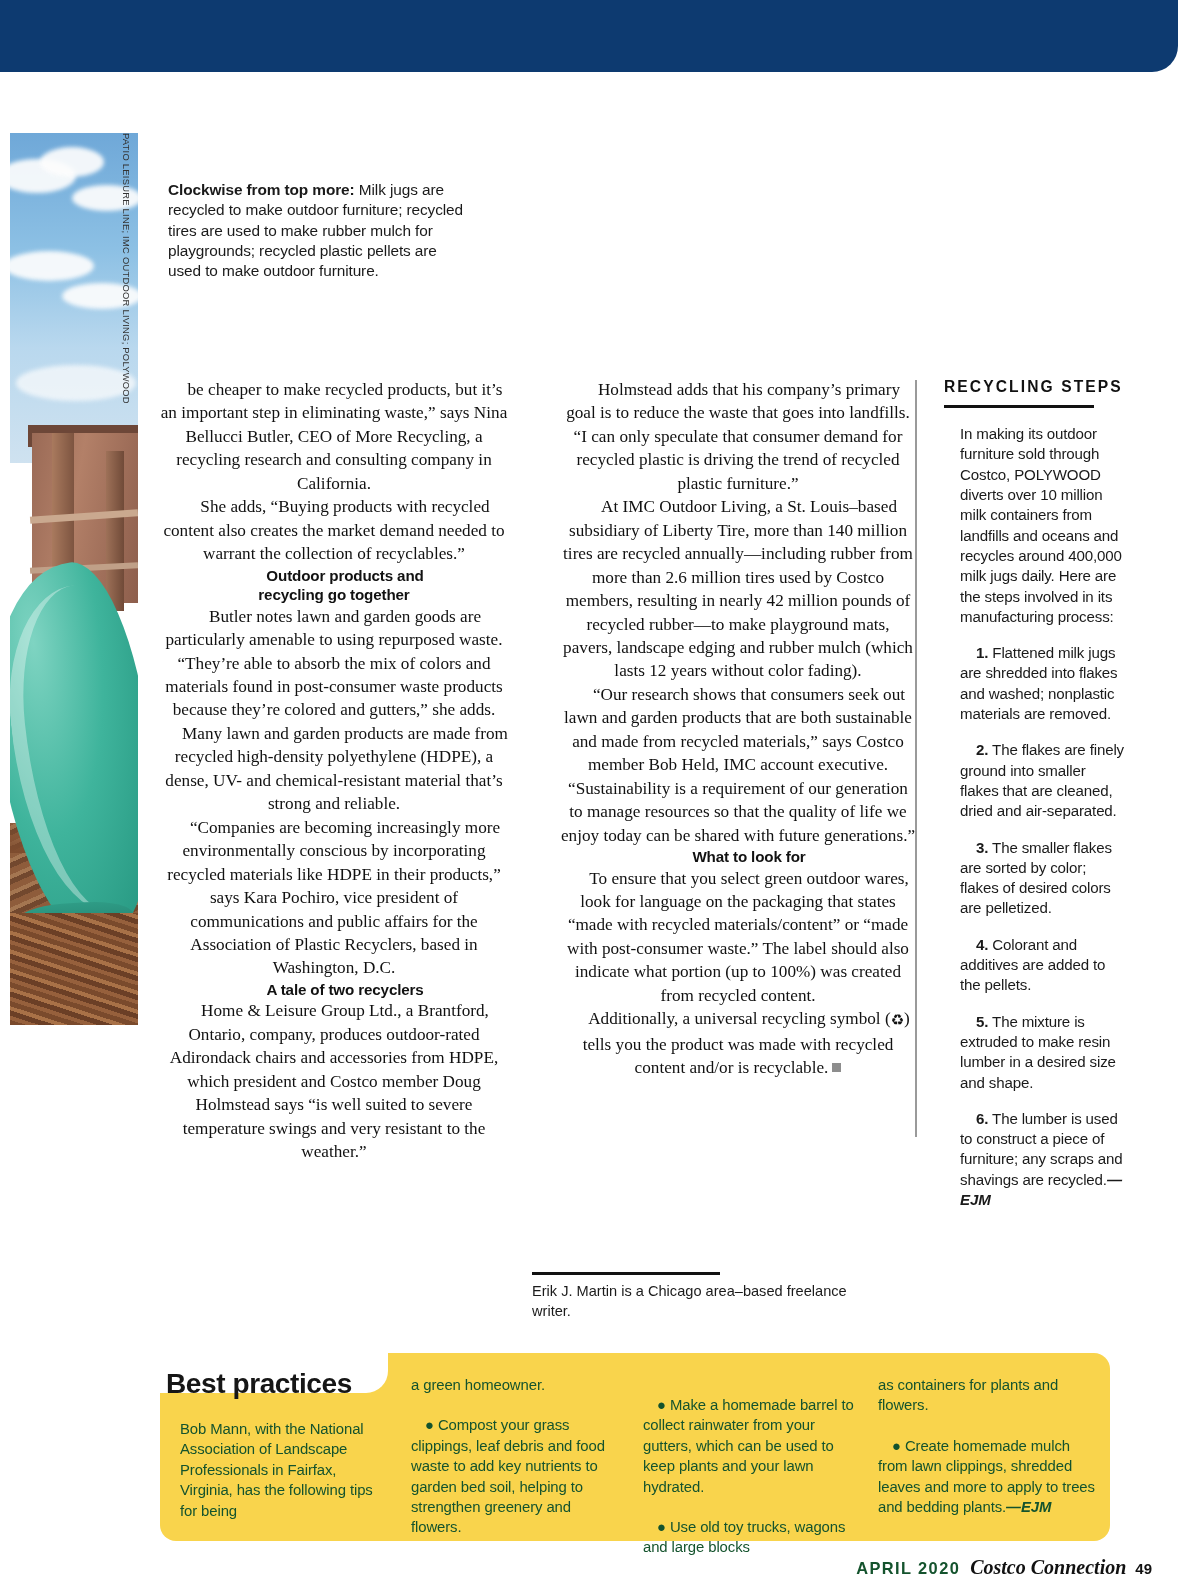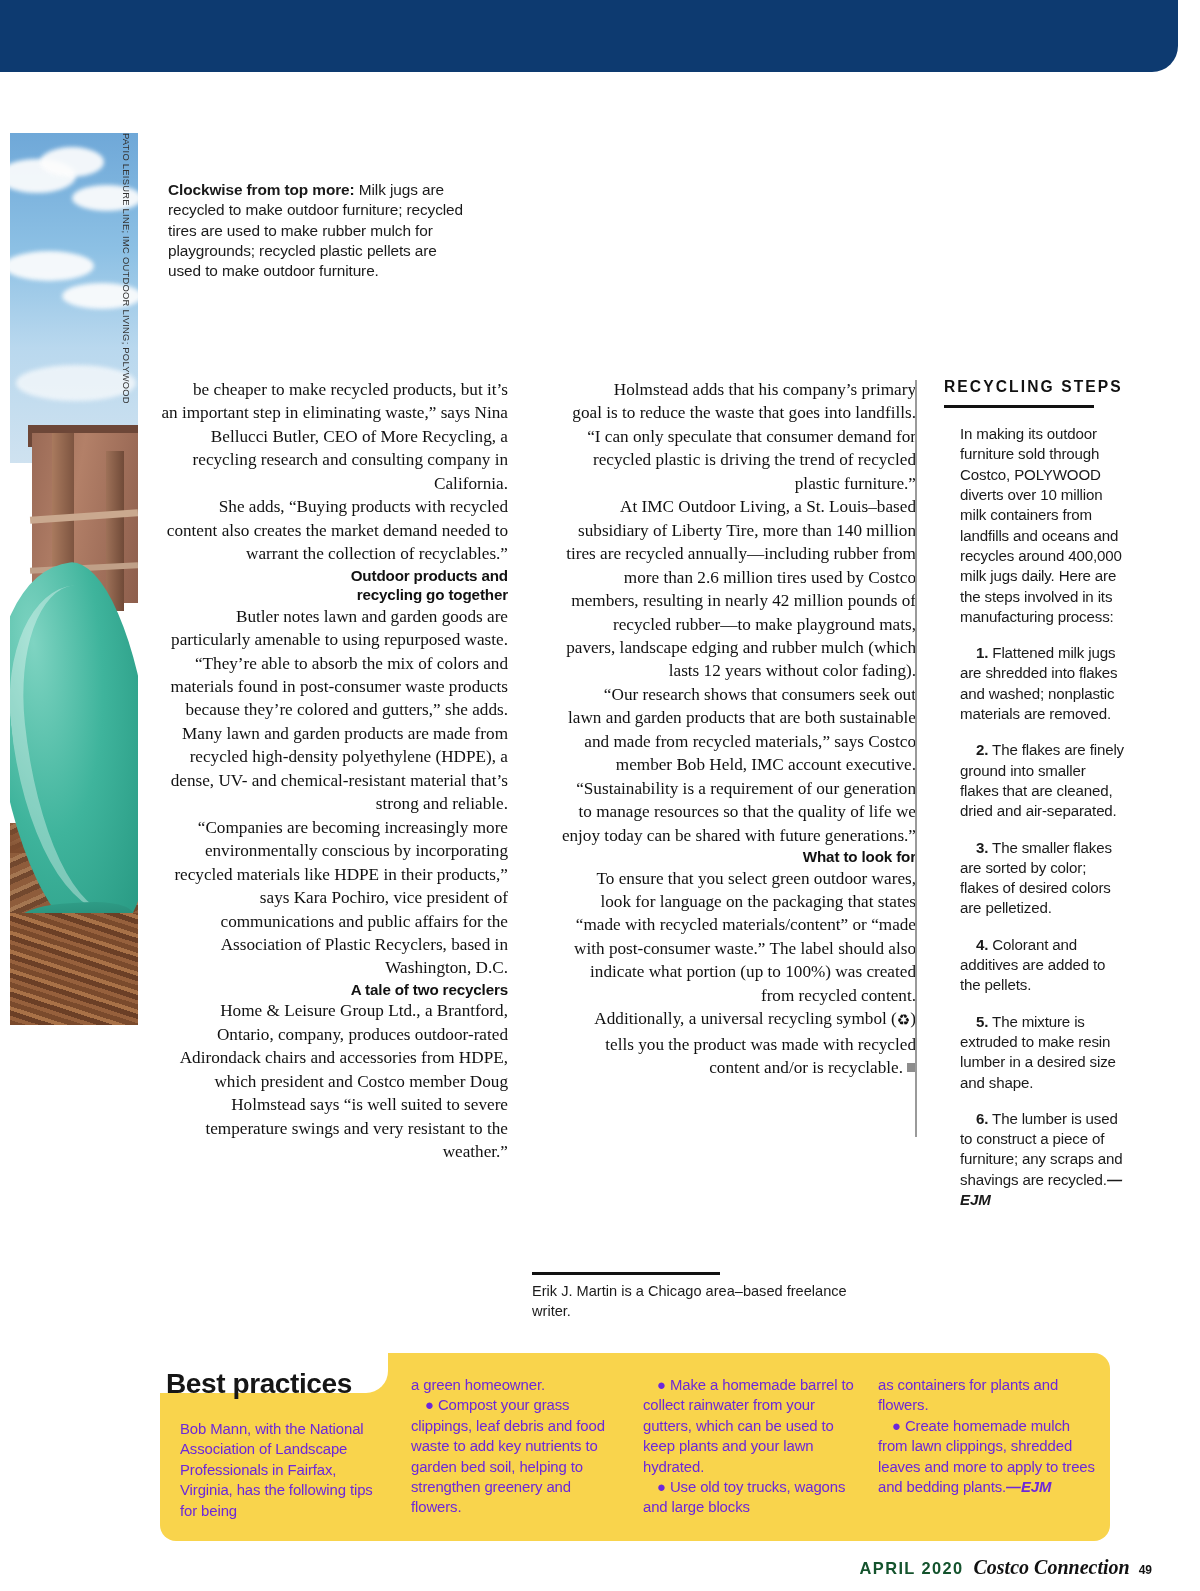--- a/index.html
+++ b/index.html
@@ -143,21 +143,21 @@
   #caption .lead { font-weight: 700; }
 
   
   .col {
     position: absolute;
     top: 378px;
     font-family: "Liberation Serif", serif;
     font-size: 17.2px;
     line-height: 23.45px;
     color: #111;
-    text-align: right;
+    text-align: center;
   }
   #col1 { left: 160px; width: 348px; }
   #col2 { left: 560px; width: 356px; }
 
   .col p { margin: 0; text-indent: 22px; }
   .subhead {
     font-family: "Liberation Sans", sans-serif;
     font-weight: 700;
     font-size: 15.2px;
     line-height: 19.5px;
@@ -261,25 +261,25 @@
     font-size: 28px;
     font-weight: 700;
     color: #161616;
     letter-spacing: -.4px;
     margin-top: 16px;
   }
   .bp-col {
     position: absolute;
     font-size: 14.9px;
     line-height: 20.4px;
-    color: #6d28d9;
+    color: #14532d;
     letter-spacing: -.1px;
   }
   .bp-col p { margin: 0; text-indent: 0; }
-  .bp-col p.bullet { text-indent: 14px; }
+  .bp-col p.bullet { text-indent: 14px; margin-top: 20px; }
   #bp-col0 { left: 180px; top: 1419px; width: 208px; }
   #bp-col1 { left: 411px; top: 1375px; width: 212px; }
   #bp-col2 { left: 643px; top: 1375px; width: 216px; }
   #bp-col3 { left: 878px; top: 1375px; width: 218px; }
   .bp-col .ejm { font-style: italic; font-weight: 600; }
 
   
   #footer {
     position: absolute;
     left: 0;
@@ -299,21 +299,21 @@
   #footer .mag {
     font-family: "Liberation Serif", serif;
     font-style: italic;
     font-size: 20px;
     font-weight: 700;
     color: #111;
     margin-left: 10px;
   }
   #footer .pg {
     font-family: "Liberation Sans", sans-serif;
-    font-size: 12px;
+    font-size: 15px;
     font-weight: 700;
     color: #111;
     margin-left: 9px;
     margin-top: 28px;
   }
 </style>
 </head>
 <body>
 
 <div id="top-bar"></div>

